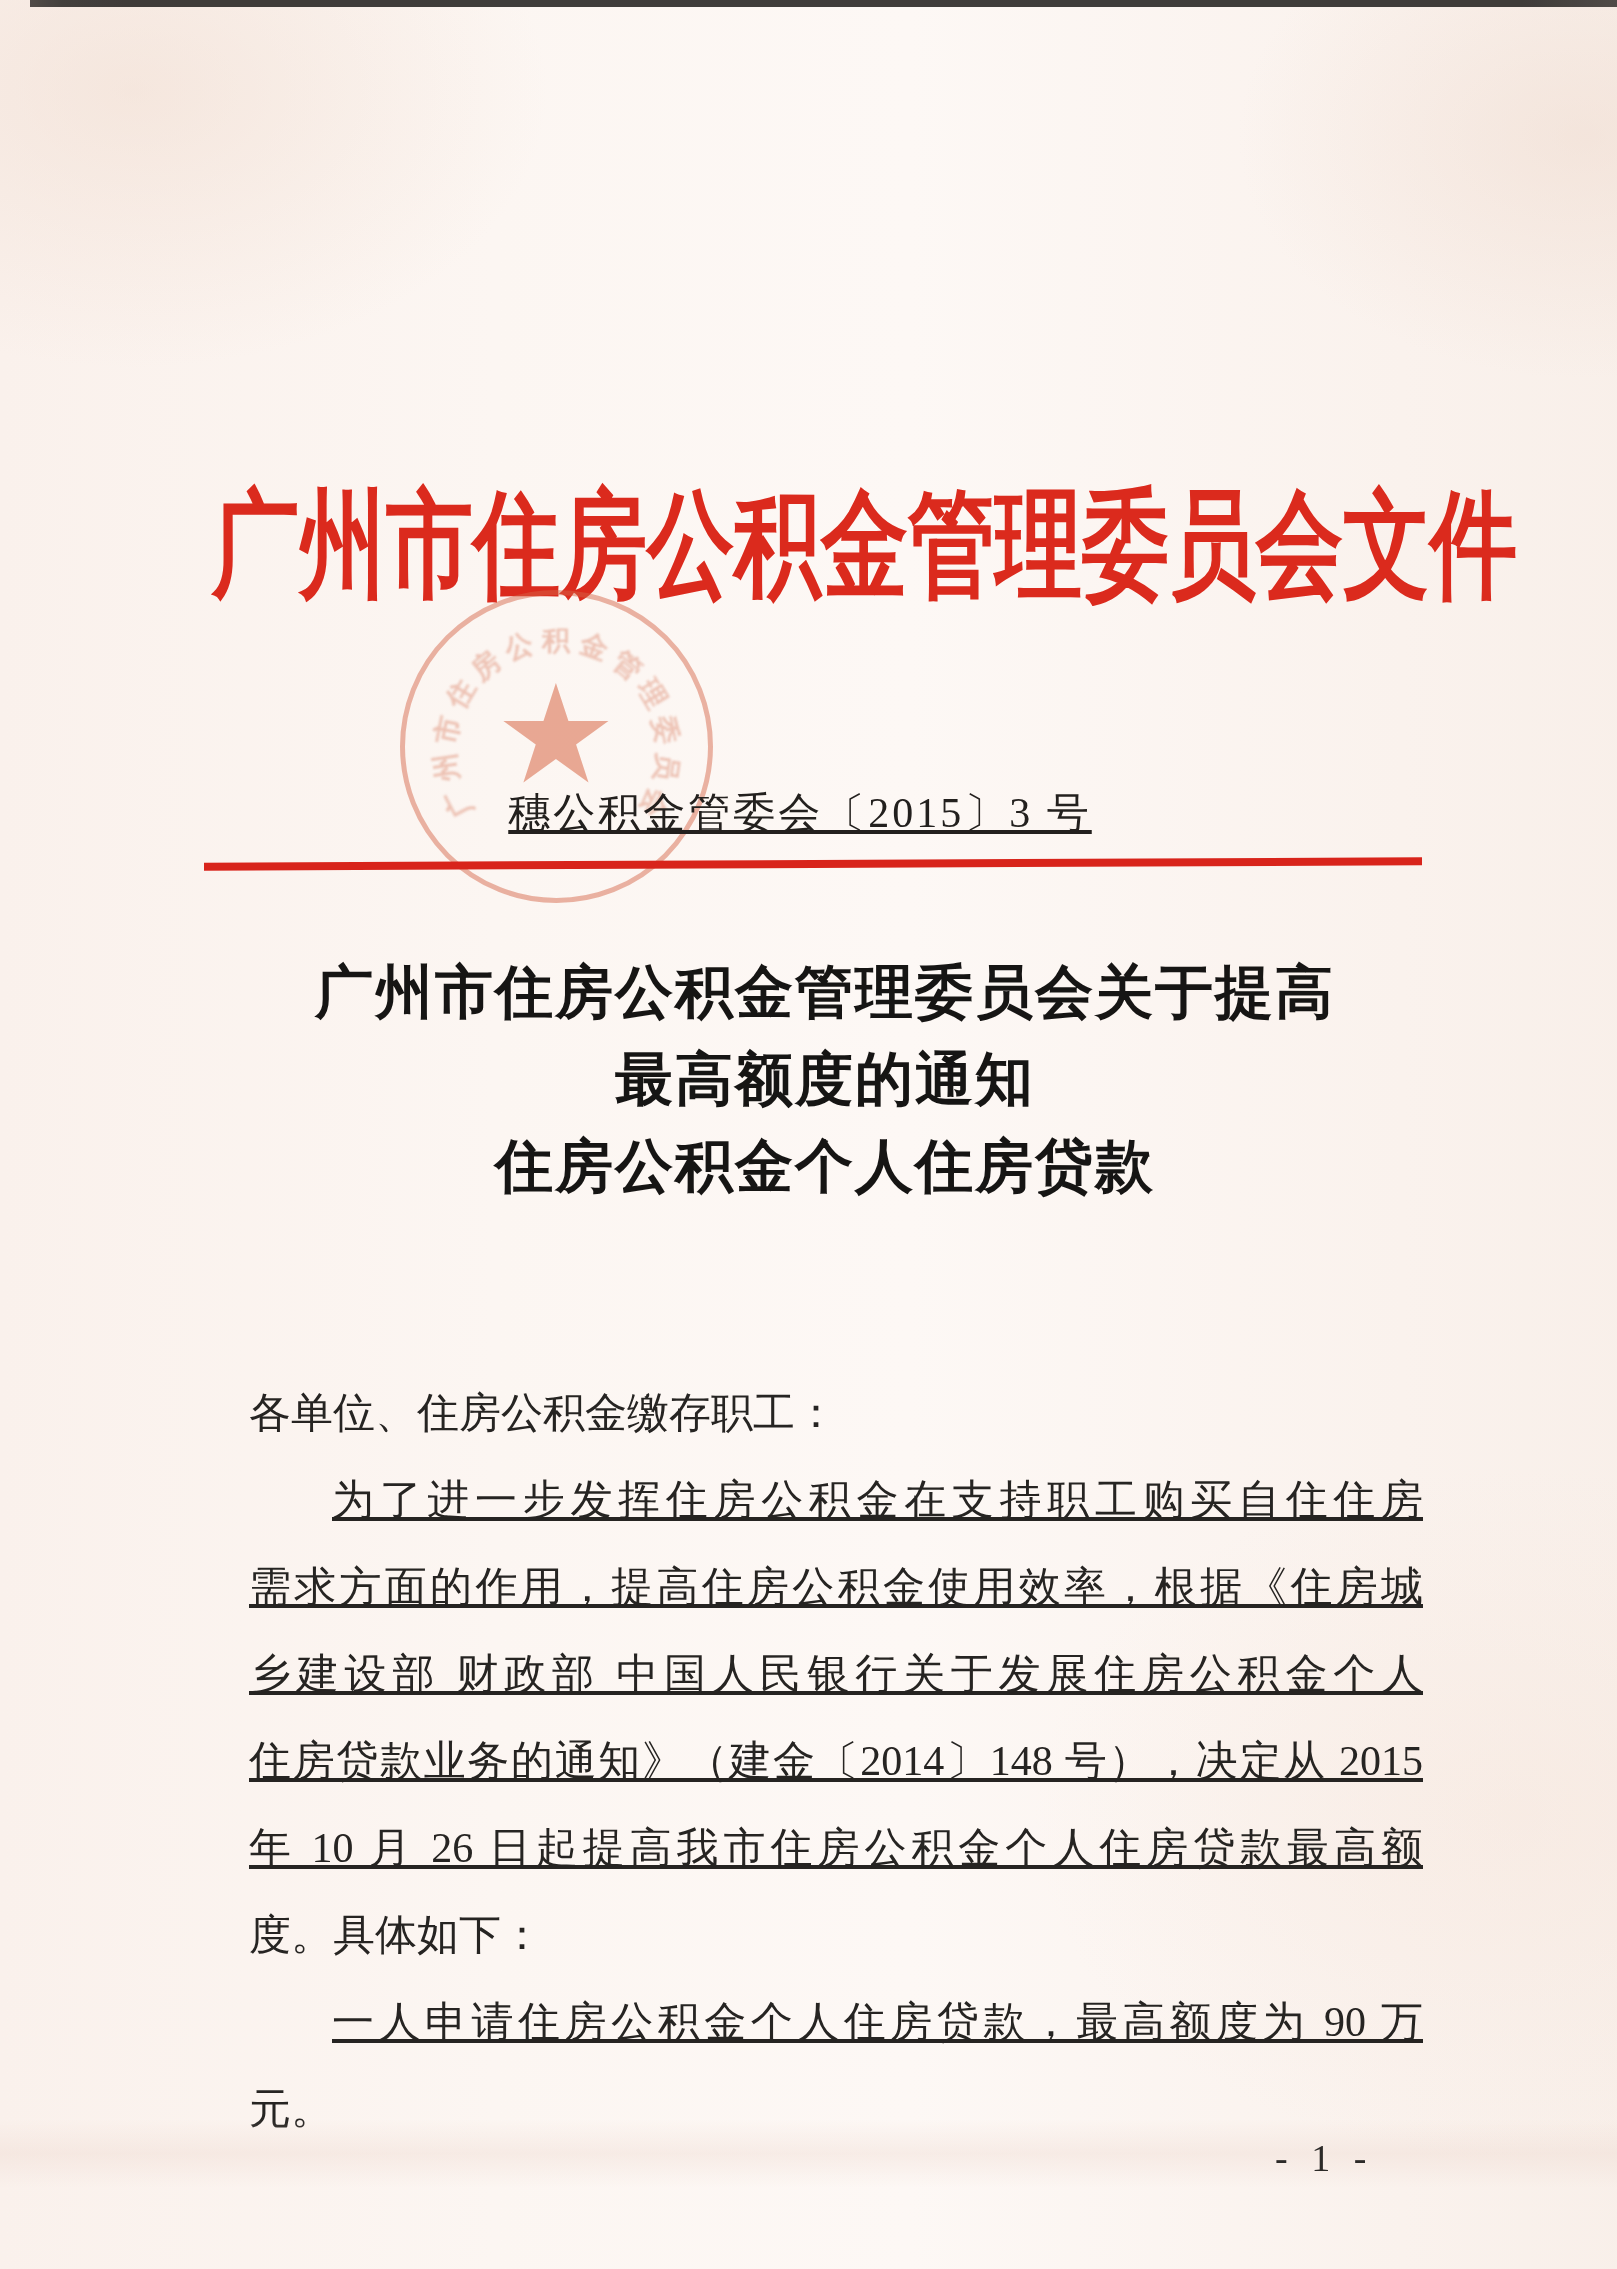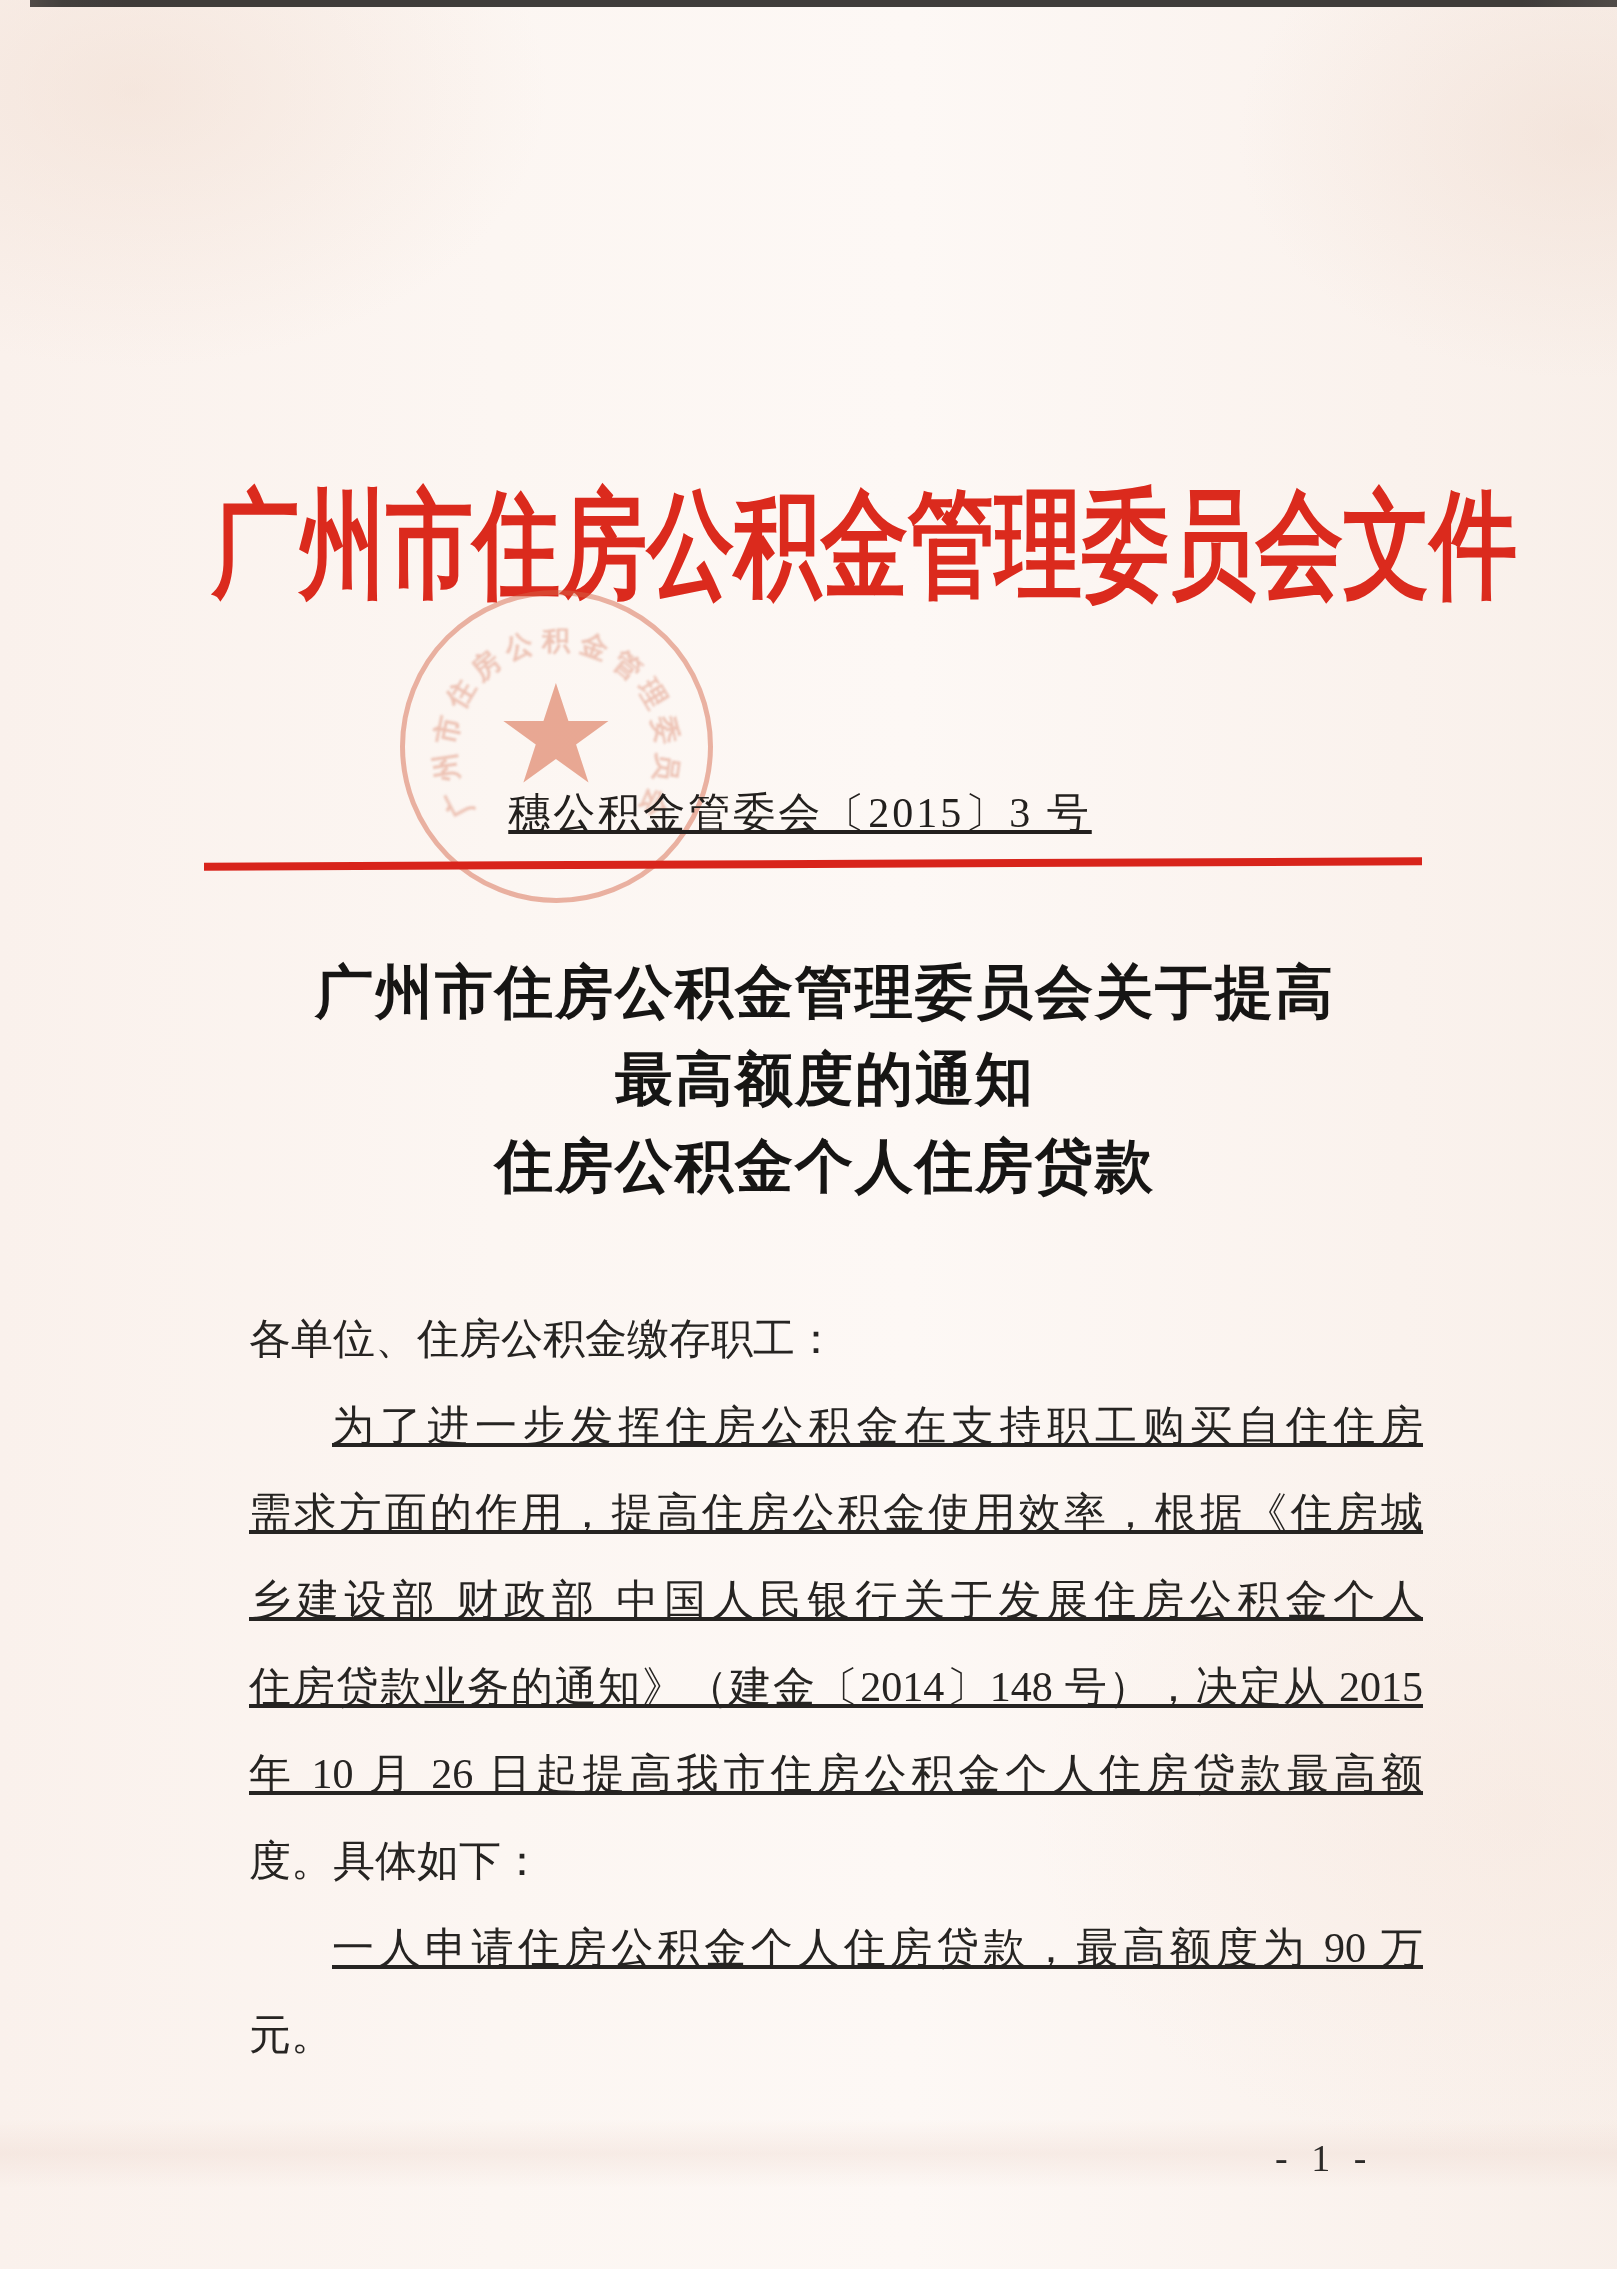--- a/index.html
+++ b/index.html
@@ -71,21 +71,21 @@
   }
   
   .doc-title{
     position:absolute;left:0;right:0;top:949px;
     text-align:center;
     font-size:58px;line-height:87px;font-weight:bold;
     color:#161514;letter-spacing:2px;
   }
   
   .body-text{
-    position:absolute;left:249px;top:1296px;width:1174px;
+    position:absolute;left:249px;top:1370px;width:1174px;
     font-size:42px;line-height:87px;color:#262422;
   }
   .body-line{white-space:nowrap;}
   .body-line.just{white-space:normal;text-align:justify;text-align-last:justify;text-justify:inter-character;text-decoration:underline;}
   .body-line.ind{padding-left:83px;}
   .body-line.just.ind{padding-left:83px;}
   
   .page-number{
     position:absolute;left:1275px;top:2136px;
     font-size:38px;line-height:44px;color:#2c2a28;

